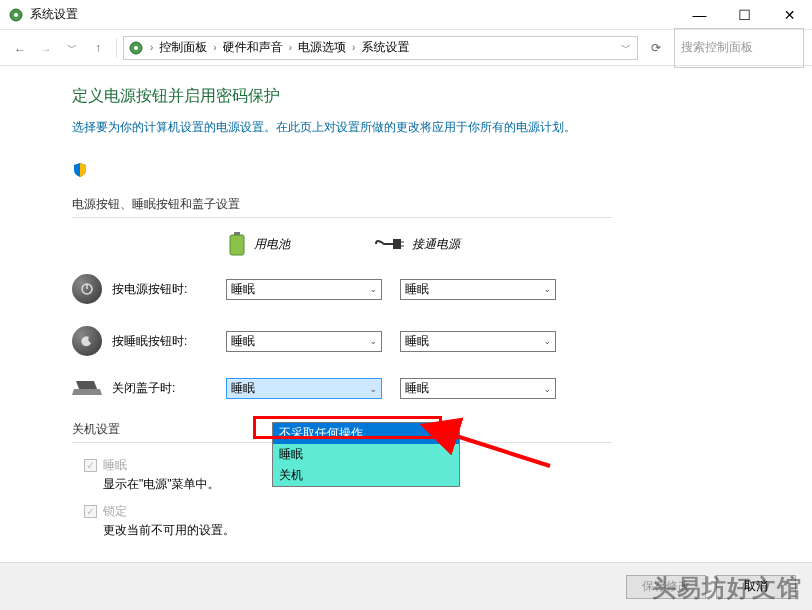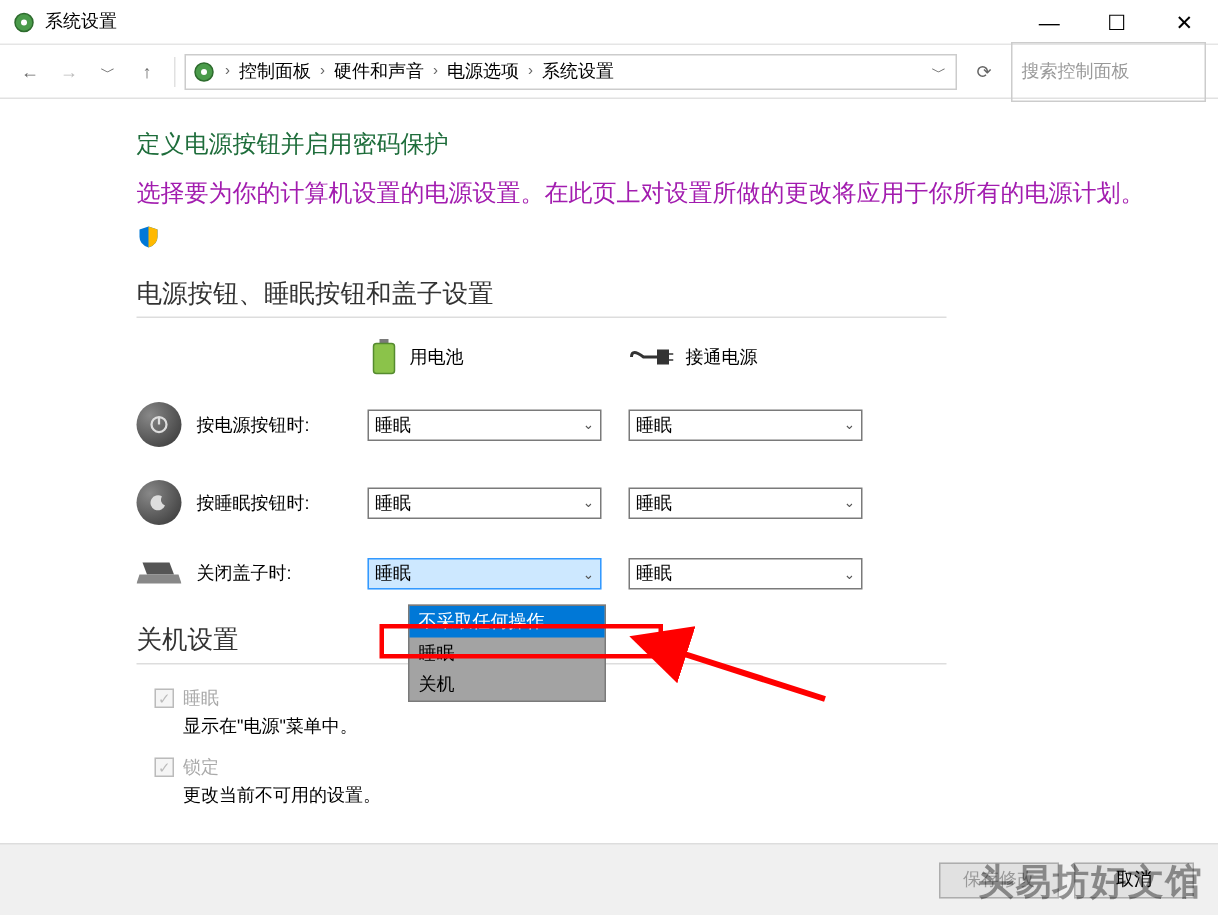--- a/index.html
+++ b/index.html
@@ -12,40 +12,40 @@
     .navbar { height: 36px; display: flex; align-items: center; padding: 0 8px; border-bottom: 1px solid #e1e1e1; gap: 2px; }
     .nav-btn { width: 24px; height: 24px; display: flex; align-items: center; justify-content: center; cursor: pointer; color: #666; }
     .nav-btn.disabled { color: #bbb; }
     .nav-sep { width: 1px; height: 20px; background: #e1e1e1; margin: 0 4px; }
     .breadcrumb { flex: 1; display: flex; align-items: center; height: 24px; border: 1px solid #ccc; padding: 0 4px; }
     .bc-icon { width: 16px; height: 16px; margin-right: 4px; }
     .bc-item { padding: 0 4px; cursor: pointer; }
     .bc-chev { color: #666; font-size: 10px; padding: 0 2px; }
     .refresh-btn { width: 24px; height: 24px; display: flex; align-items: center; justify-content: center; margin: 0 4px; cursor: pointer; color: #666; }
     .search-box { width: 130px; height: 40px; border: 1px solid #ccc; padding: 0 6px; color: #999; display: flex; align-items: center; }
-    .content { padding: 20px 0 0 91px; position: relative; }
+    .content { padding: 20px 0 0 72px; position: relative; }
     .page-title { color: #1e6d3b; font-size: 16px; font-weight: normal; margin-bottom: 12px; }
-    .page-desc { font-size: 16px; color: #a21caf; margin-bottom: 10px; }
+    .page-desc { font-size: 12px; color: #0369a1; margin-bottom: 26px; }
     .link-row { display: flex; align-items: center; gap: 6px; margin-bottom: 18px; }
     .shield-icon { width: 16px; height: 16px; }
     .link-text { color: #0066cc; cursor: pointer; }
-    .section-title { font-size: 17px; color: #333; margin-bottom: 14px; position: relative; }
+    .section-title { font-size: 12px; color: #333; margin-bottom: 14px; position: relative; }
     .section-title::after { content: ""; display: block; height: 1px; background: #ddd; margin-top: 4px; width: 540px; }
-    .power-headers { display: flex; align-items: center; margin-left: 156px; gap: 110px; margin-bottom: 18px; }
+    .power-headers { display: flex; align-items: center; margin-left: 156px; gap: 84px; margin-bottom: 18px; font-style: italic; }
     .power-header { display: flex; align-items: center; gap: 8px; }
     .battery-icon { width: 18px; height: 24px; }
     .plug-icon { width: 30px; height: 18px; }
     .setting-row { display: flex; align-items: center; margin-bottom: 22px; }
     .row-icon { width: 30px; height: 30px; border-radius: 50%; background: radial-gradient(circle at 30% 30%, #888, #333); display: flex; align-items: center; justify-content: center; margin-right: 10px; flex-shrink: 0; }
     .row-icon svg { width: 14px; height: 14px; }
     .row-label { width: 114px; font-size: 12px; }
     .select { width: 156px; height: 21px; border: 1px solid #7a7a7a; background: #fff; display: flex; align-items: center; justify-content: space-between; padding: 0 4px; margin-right: 18px; cursor: pointer; font-size: 12px; }
     .select.open { background: #cde8ff; border-color: #3399ff; }
     .select-arrow { font-size: 9px; color: #555; }
-    .dropdown { position: absolute; left: 272px; top: 337px; width: 132px; background: #a3a3a3; border: 1px solid #7a7a7a; z-index: 10; }
+    .dropdown { position: absolute; left: 272px; top: 356px; width: 188px; background: #5eead4; border: 1px solid #7a7a7a; z-index: 10; }
     .dd-item { padding: 2px 6px; cursor: pointer; }
     .dd-item.selected { background: #0078d7; color: #fff; }
     .highlight-box { position: absolute; left: 253px; top: 350px; width: 189px; height: 23px; border: 3px solid #ff0000; z-index: 20; pointer-events: none; }
     .shutdown-section { margin-top: 2px; }
     .checkbox-row { display: flex; align-items: center; gap: 6px; margin-left: 12px; margin-bottom: 2px; }
     .checkbox { width: 13px; height: 13px; border: 1px solid #bbb; background: #f5f5f5; display: flex; align-items: center; justify-content: center; font-size: 10px; color: #bbb; }
     .checkbox-label { color: #aaa; }
     .checkbox-desc { margin-left: 31px; font-size: 12px; margin-bottom: 10px; }
     .bottom-bar { position: absolute; bottom: 0; left: 0; right: 0; height: 48px; background: #f0f0f0; border-top: 1px solid #ddd; display: flex; align-items: center; justify-content: flex-end; padding-right: 16px; gap: 10px; }
     .btn { min-width: 80px; height: 24px; border: 1px solid #adadad; background: #e1e1e1; cursor: pointer; padding: 0 14px; }

